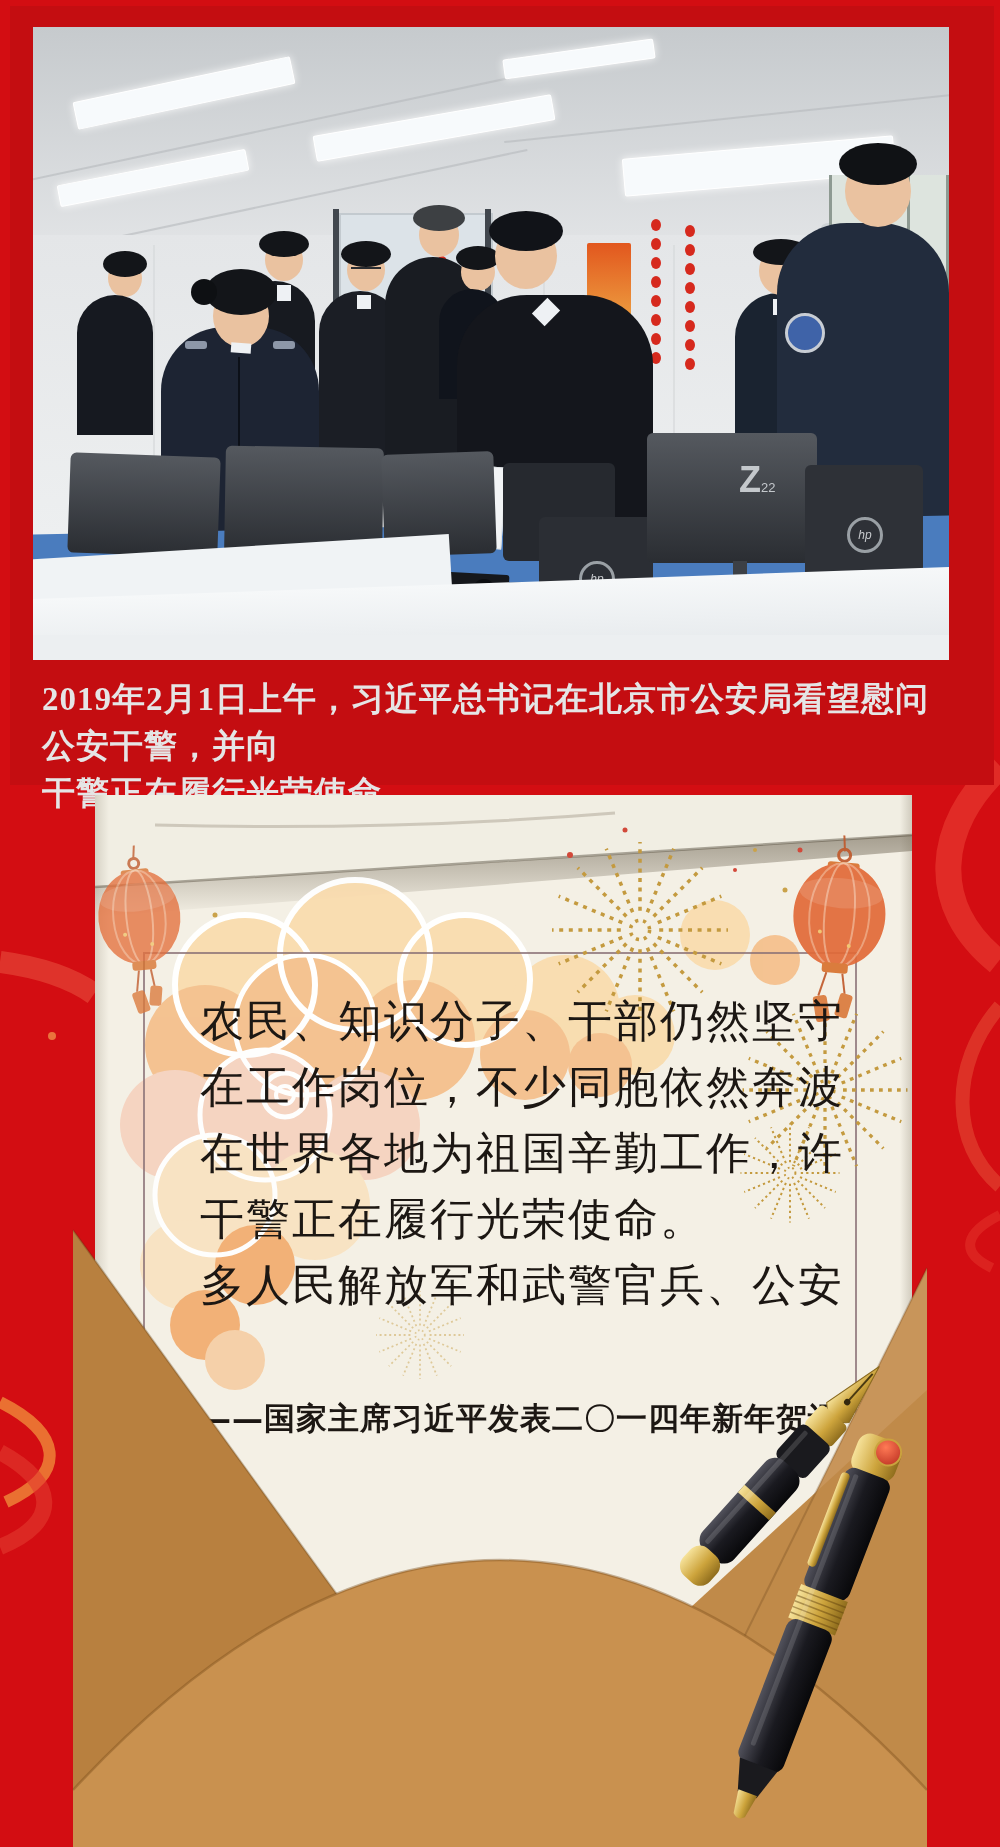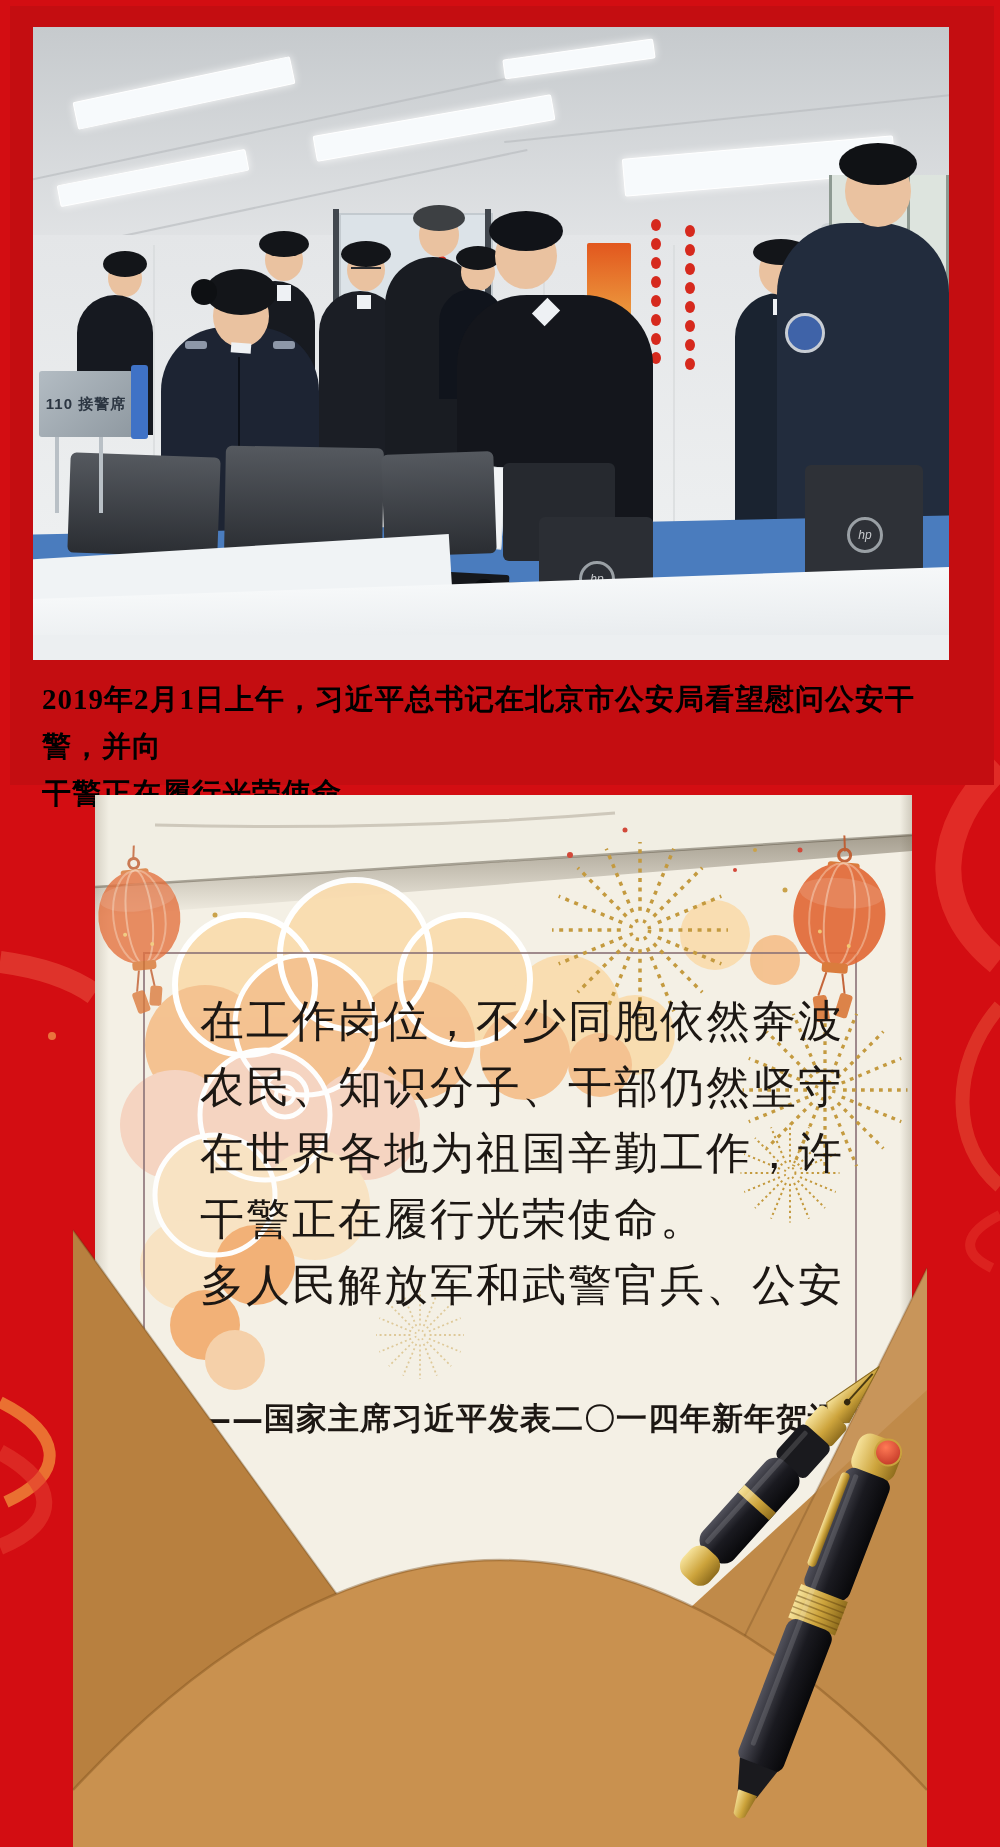--- a/index.html
+++ b/index.html
@@ -37,21 +37,21 @@
            color:#c7cacd;font-size:12px;font-style:italic;display:flex;align-items:center;justify-content:center;}
   .zlabel{position:absolute;color:#c4c8cc;font-size:36px;font-weight:bold;font-family:"Liberation Sans",sans-serif;}
   .zsub{font-size:13px;font-weight:normal;}
   .sign-plate{left:0;top:6px;width:94px;height:66px;border-radius:3px;
               background:linear-gradient(135deg,#b3bcc3,#8f99a1);
               color:#2c3642;font-size:15px;font-weight:bold;letter-spacing:1px;
               display:flex;align-items:center;justify-content:center;font-family:"Liberation Sans",sans-serif;}
   .sign-bracket{left:92px;top:0;width:17px;height:74px;background:#3f72c6;border-radius:3px;}
   .sign-leg{width:4px;height:78px;background:#b9c0c6;top:70px;}
   
-  .caption{left:42px;top:676px;width:916px;color:#000000;font-size:29px;line-height:47px;
+  .caption{left:42px;top:676px;width:916px;color:#e5e5e5;font-size:33px;line-height:47px;
            font-weight:bold;letter-spacing:1px;font-family:"Liberation Serif","DejaVu Serif",serif;}
   
   .paper{left:95px;top:795px;width:817px;height:833px;background:#f4f0e5;
          border-radius:0 0 160px 150px / 0 0 110px 100px;overflow:hidden;}
   .paper-edge-r{right:0;top:0;width:12px;height:100%;background:linear-gradient(270deg,rgba(120,110,90,.28),rgba(120,110,90,0));}
   .paper-edge-l{left:0;top:0;width:14px;height:100%;background:linear-gradient(90deg,rgba(120,110,90,.22),rgba(120,110,90,0));}
   .frame{left:48px;top:157px;width:710px;height:656px;border:2px solid rgba(138,112,118,.8);}
   .quote{left:200px;top:988px;width:680px;color:#1c1713;font-size:44px;line-height:66px;
          letter-spacing:2px;font-family:"DejaVu Sans","Liberation Sans",cursive;}
   .attribution{left:200px;top:1398px;width:680px;color:#1c1713;font-size:31px;letter-spacing:1px;
@@ -205,36 +205,36 @@
     <div class="mon" style="left:470px;top:436px;width:112px;height:98px;background:#26292f;"></div>
     <div class="a" style="left:520px;top:528px;width:12px;height:36px;background:#3f434a;"></div>
     <div class="a" style="left:396px;top:546px;width:80px;height:20px;background:#16181c;border-radius:3px;transform:rotate(3deg);"></div>
     <div class="a" style="left:440px;top:552px;width:22px;height:22px;background:#0c0e11;border-radius:50%;"></div>
     <div class="a" style="left:462px;top:566px;width:18px;height:18px;background:#0c0e11;border-radius:50%;"></div>
     <div class="mon" style="left:506px;top:490px;width:114px;height:122px;background:#2b2e34;">
       <div class="hp-ring" style="left:40px;top:44px;">
           <span>hp</span>
         </div>
     </div>
+    <div class="mon" style="left:614px;top:406px;width:170px;height:130px;">
+      <div class="zlabel" style="left:92px;top:26px;">
+        <span>Z</span><span class="zsub">22</span>
+      </div>
+      <div class="a" style="left:86px;top:128px;width:14px;height:26px;background:#3c4046;"></div>
+    </div>
     <div class="mon" style="left:772px;top:438px;width:118px;height:154px;background:#2e3137;">
       <div class="hp-ring" style="left:42px;top:52px;">
           <span>hp</span>
         </div>
     </div>
     <div class="a" style="left:840px;top:592px;width:36px;height:30px;background:#b6bcc1;"></div>
     <div class="a console2"></div>
     <div class="a console"></div>
     <div class="a console3"></div>
 
-    <div class="a" style="left:6px;top:338px;width:112px;height:150px;">
-      <div class="a sign-leg" style="left:16px;"></div>
-      <div class="a sign-leg" style="left:60px;"></div>
-      <div class="a sign-plate">110 接警席</div>
-      <div class="a sign-bracket"></div>
-    </div>
   </div>
 
   <div class="a caption">
     <div>2019年2月1日上午，习近平总书记在北京市公安局看望慰问公安干警，并向</div>
     <div>干警正在履行光荣使命。</div>
   </div>
 
   <div class="a paper">
     <svg width="817" height="840" viewBox="0 0 817 840" style="position:absolute;left:0;top:0;">
       <defs>
@@ -345,22 +345,22 @@
     <rect x="49" y="128" width="26" height="10" rx="3" fill="#d8732f"></rect>
     <line x1="54" y1="138" x2="48" y2="162" stroke="#c05a2c" stroke-width="2"></line>
     <line x1="70" y1="138" x2="74" y2="158" stroke="#c05a2c" stroke-width="2"></line>
     <rect x="42" y="162" width="14" height="26" rx="3" fill="#db7a3c" transform="rotate(-14 49 162)"></rect>
     <rect x="70" y="158" width="13" height="24" rx="3" fill="#db7a3c" transform="rotate(12 76 158)"></rect>
     <circle cx="44" cy="98" r="2" fill="#f0c36a"></circle>
       <circle cx="74" cy="110" r="2" fill="#f0c36a"></circle>
   </svg>
 
   <div class="a quote">
+    <div>农民、知识分子、干部仍然坚守</div>
     <div>在工作岗位，不少同胞依然奔波</div>
-    <div>农民、知识分子、干部仍然坚守</div>
     <div>在世界各地为祖国辛勤工作，许</div>
     <div>干警正在履行光荣使命。</div>
     <div>多人民解放军和武警官兵、公安</div>
   </div>
   <div class="a attribution">——国家主席习近平发表二〇一四年新年贺词</div>
 
   <svg class="a overlay" viewBox="0 0 1000 1847">
     <defs>
       <linearGradient id="gGoldH" x1="0" y1="0" x2="1" y2="0">
         <stop offset="0" stop-color="#f6e29a"></stop>

